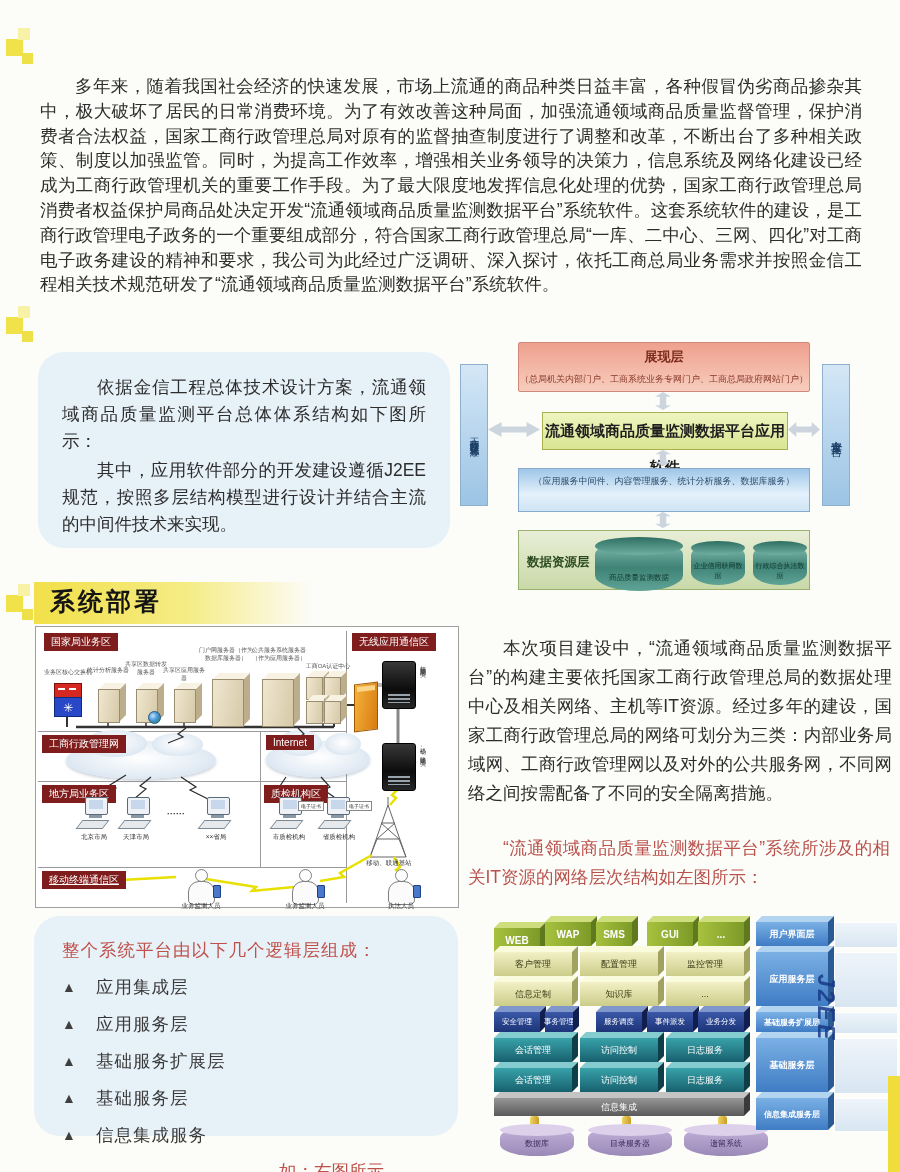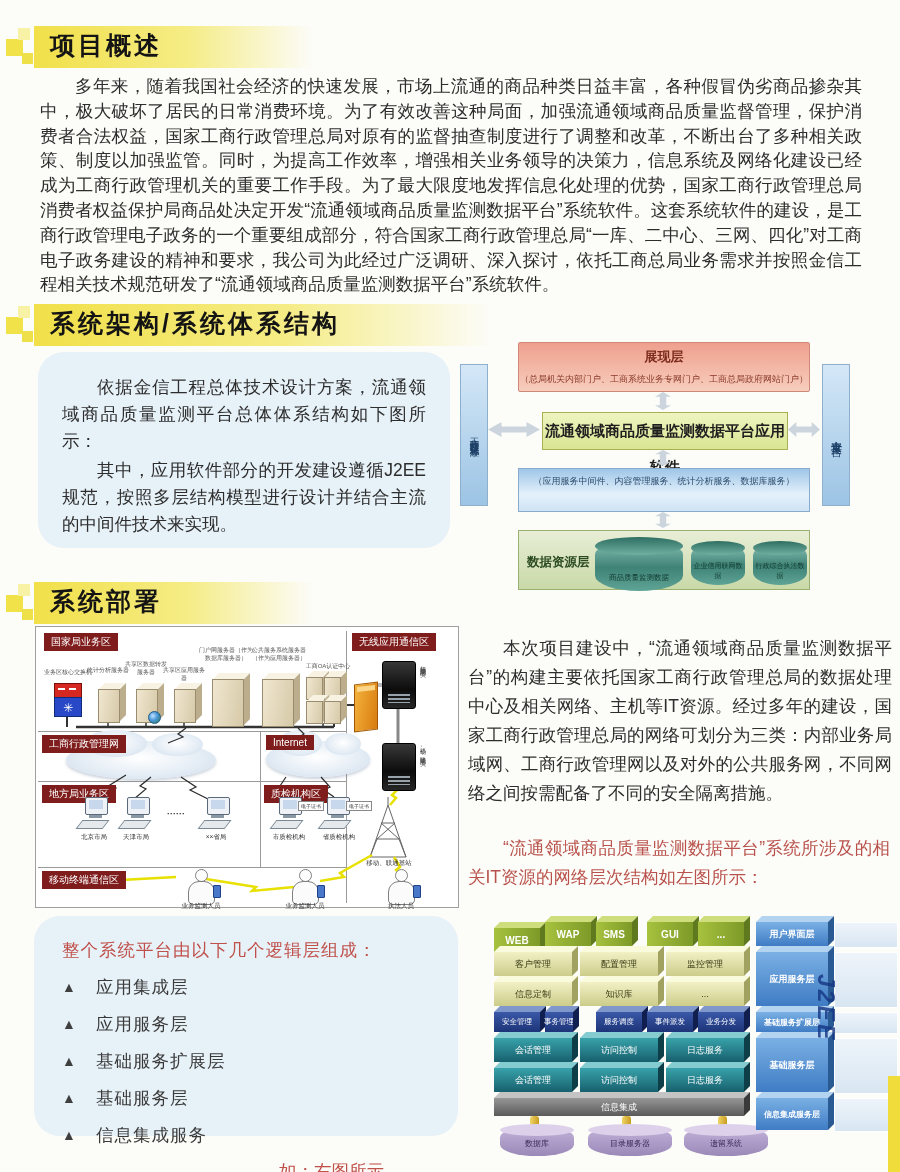--- a/index.html
+++ b/index.html
@@ -96,30 +96,28 @@
 </style>
 </head>
 <body>
 
 <div class="page">
 
   <div class="abs" style="left:0;top:26px;width:520px;height:42px;">
     <div class="sq" style="left:6px;top:13px;width:17px;height:17px;background:#f2e24a;"></div>
     <div class="sq" style="left:18px;top:2px;width:12px;height:12px;background:#f8f2a6;"></div>
     <div class="sq" style="left:22px;top:27px;width:11px;height:11px;background:#ede049;"></div>
-    <span class="banner">项目概述</span>
   </div>
 
   <p class="para abs" style="left:40px;top:74px;width:822px;">多年来，随着我国社会经济的快速发展，市场上流通的商品种类日益丰富，各种假冒伪劣商品掺杂其中，极大破坏了居民的日常消费环境。为了有效改善这种局面，加强流通领域商品质量监督管理，保护消费者合法权益，国家工商行政管理总局对原有的监督抽查制度进行了调整和改革，不断出台了多种相关政策、制度以加强监管。同时，为提高工作效率，增强相关业务领导的决策力，信息系统及网络化建设已经成为工商行政管理机关的重要工作手段。为了最大限度地发挥信息化处理的优势，国家工商行政管理总局消费者权益保护局商品处决定开发“流通领域商品质量监测数据平台”系统软件。这套系统软件的建设，是工商行政管理电子政务的一个重要组成部分，符合国家工商行政管理总局“一库、二中心、三网、四化”对工商电子政务建设的精神和要求，我公司为此经过广泛调研、深入探讨，依托工商总局业务需求并按照金信工程相关技术规范研发了“流通领域商品质量监测数据平台”系统软件。</p>
 
   <div class="abs" style="left:0;top:304px;width:560px;height:42px;">
     <div class="sq" style="left:6px;top:13px;width:17px;height:17px;background:#f2e24a;"></div>
     <div class="sq" style="left:18px;top:2px;width:12px;height:12px;background:#f8f2a6;"></div>
     <div class="sq" style="left:22px;top:27px;width:11px;height:11px;background:#ede049;"></div>
-    <span class="banner">系统架构/系统体系结构</span>
   </div>
 
   <div class="roundbox" style="left:38px;top:352px;width:412px;height:196px;padding:22px 24px;box-sizing:border-box;">
     <p class="para" style="line-height:27px;">依据金信工程总体技术设计方案，流通领域商品质量监测平台总体体系结构如下图所示：</p>
     <p class="para" style="line-height:27px;margin-top:2px;">其中，应用软件部分的开发建设遵循J2EE规范，按照多层结构模型进行设计并结合主流的中间件技术来实现。</p>
   </div>
 
   <div class="abs" style="left:458px;top:338px;width:442px;height:252px;">
     <div class="vbar" style="left:2px;top:26px;width:26px;height:140px;font-size:9.5px;">工商行政管理信息化标准</div>
     <div class="vbar" style="left:364px;top:26px;width:26px;height:140px;font-size:11px;">安全支撑平台</div>
@@ -202,21 +200,21 @@
         <path d="M358 230 L364 240 L360 243 L366 250"></path>
       </g>
     </svg>
 
     <div class="zl" style="left:8px;top:6px;">国家局业务区</div>
     <div class="zl" style="left:316px;top:6px;">无线应用通信区</div>
     <div class="zl" style="left:6px;top:108px;">工商行政管理网</div>
     <div class="zl" style="left:230px;top:108px;">Internet</div>
     <div class="zl" style="left:6px;top:158px;">地方局业务区</div>
     <div class="zl" style="left:228px;top:158px;">质检机构区</div>
-    <div class="zl" style="left:6px;top:244px;">移动终端通信区</div>
+    <div class="zl" style="left:6px;top:244px;text-decoration:underline;">移动终端通信区</div>
 
     <div class="slab" style="left:0px;top:42px;width:64px;">业务区核心交换机</div>
     <div class="sw-red" style="left:18px;top:56px;width:26px;height:13px;">
         <i style="left:3px;"></i>
         <i style="left:14px;"></i>
       </div>
     <div class="sw-blue" style="left:18px;top:70px;width:26px;height:18px;"></div>
 
     <div class="slab" style="left:50px;top:40px;width:44px;">统计分析服务器</div>
     <div class="slab" style="left:88px;top:34px;width:44px;">共享区数据转发服务器</div>

